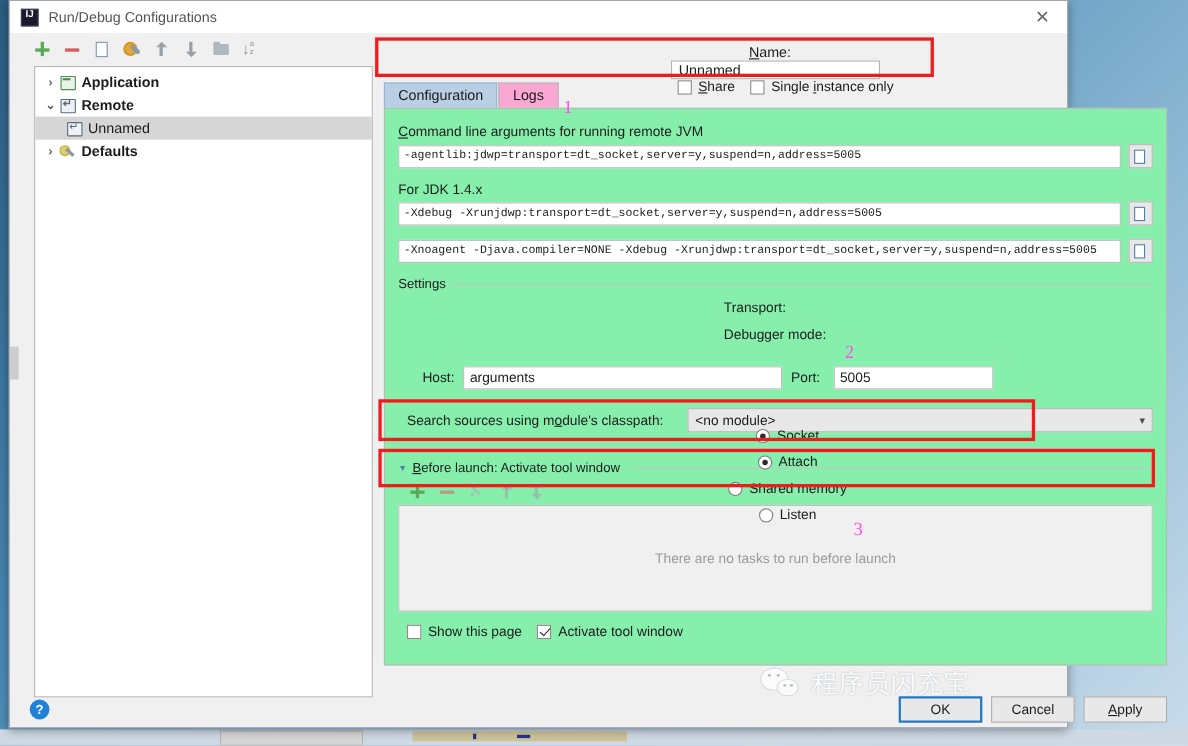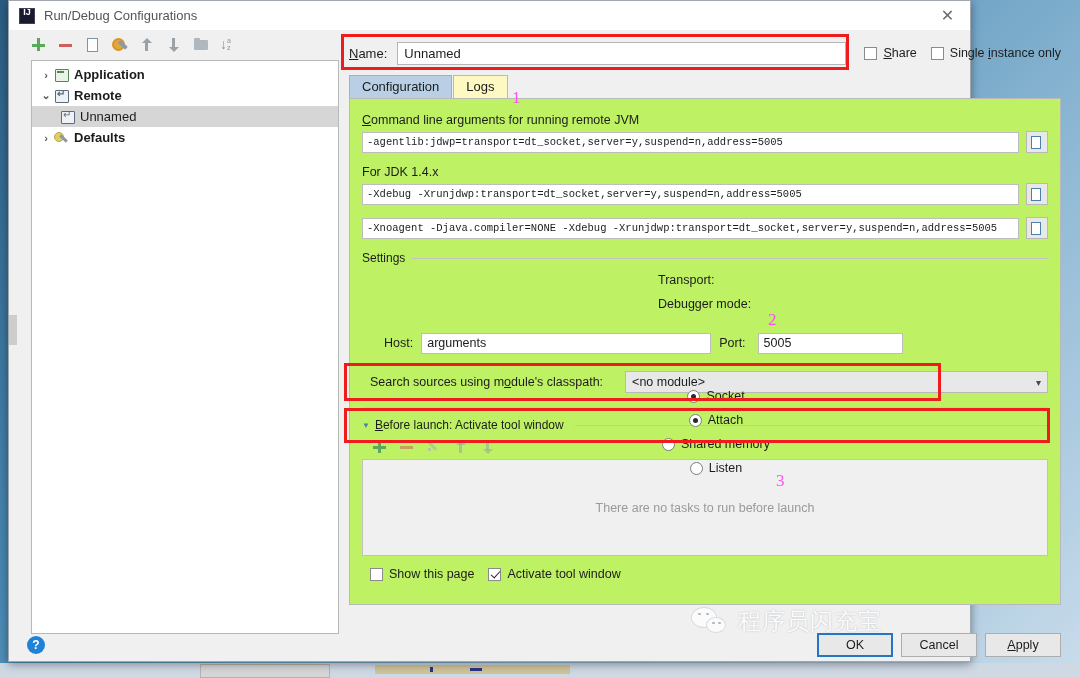--- a/index.html
+++ b/index.html
@@ -229,21 +229,21 @@
 
   
   #right-panel {
     flex: 1; position: relative;
     padding: 0 12px 0 4px;
   }
 
   
   #name-row {
     display: flex; align-items: center;
-    height: 26px; margin-top: 10px; padding-left: 6px;
+    height: 26px; margin-top: 10px; padding-left: 6px; flex-direction: column;
   }
   #name-label { font-size: 13px; color: #1c1c1c; margin-right: 10px; }
   .mn { text-decoration: underline; }
   #name-input {
     flex: 1; height: 23px;
     background: #fff; border: 1px solid #b5b5b5;
     font-size: 13px; color: #1c1c1c;
     padding: 0 6px; outline: none;
     font-family: "Liberation Sans", sans-serif;
   }
@@ -266,31 +266,31 @@
 
   
   #tabs {
     display: flex; align-items: flex-end;
     margin: 9px 0 0 6px; height: 23px;
   }
   .tab {
     padding: 3px 12px 4px 12px;
     font-size: 13px; color: #1c1c1c;
     border: 1px solid #b9b9b9; border-bottom: none;
-    background: #fef9c3; cursor: default;
+    background: #f9a8d4; cursor: default;
     margin-right: 1px;
   }
   .tab.active { background: #b8cfe5; border-color: #9ab3cc; }
 
   #config-pane {
     position: relative;
     margin-left: 6px;
     height: 507px;
     border: 1px solid #b9b9b9;
-    background: #bef264;
+    background: #86efac;
     padding: 14px 12px 18px 12px;
     overflow: hidden;
   }
 
   .field-label {
     font-size: 12.5px; color: #1c1c1c; margin-bottom: 4px;
   }
   .field-row { display: flex; align-items: center; gap: 7px; margin-bottom: 12px; }
   .arg-input {
     flex: 1; height: 21px;

